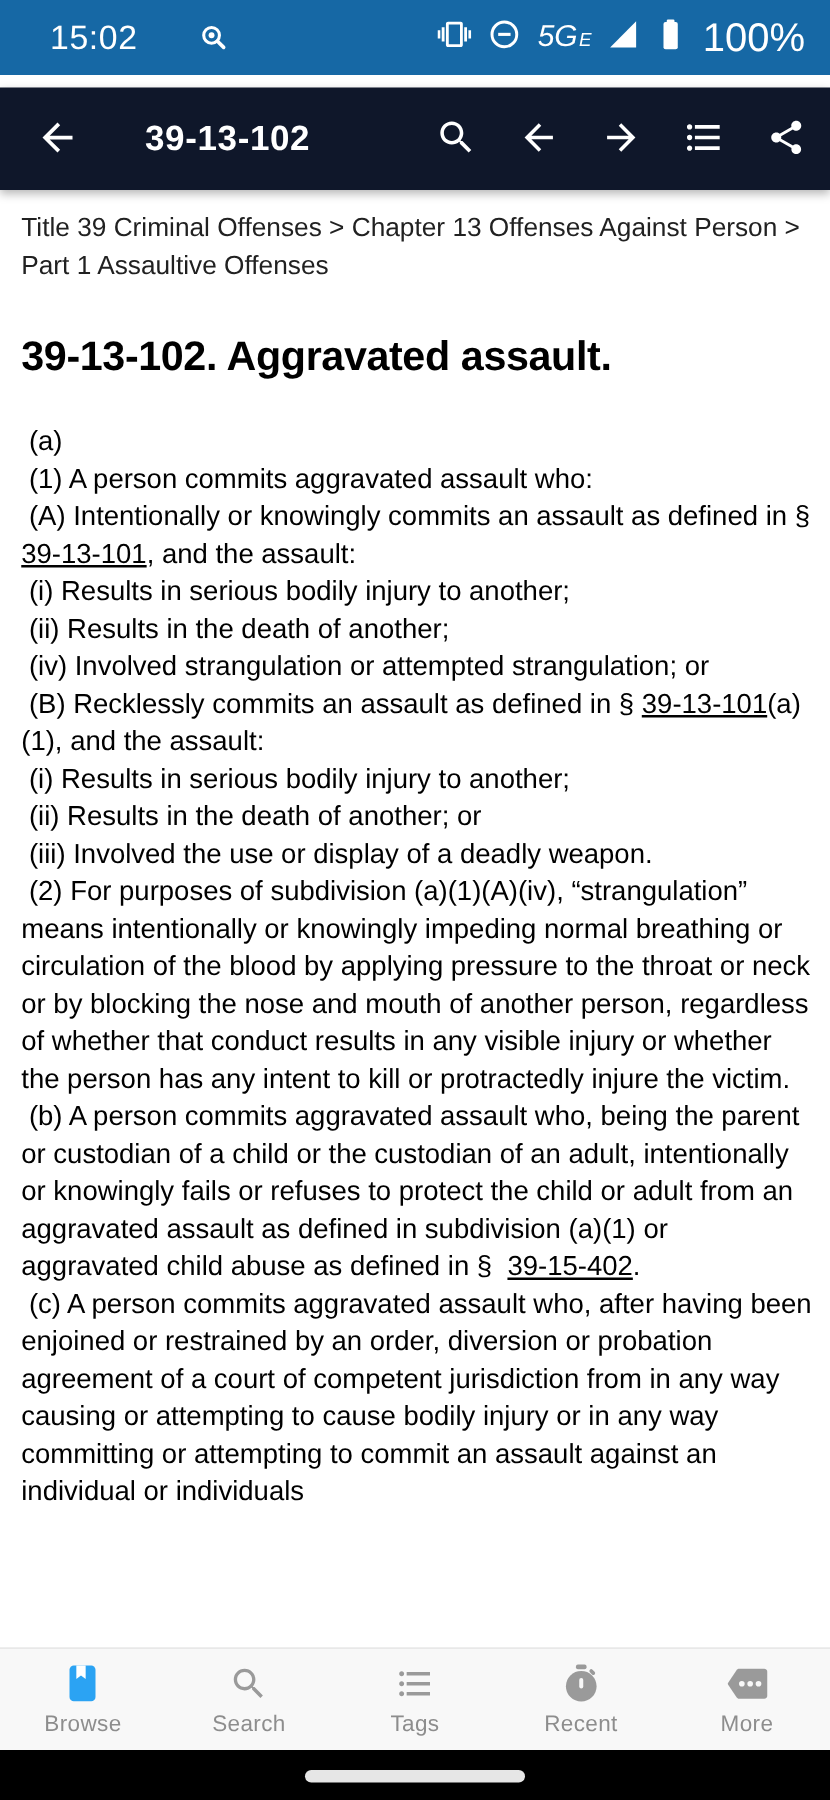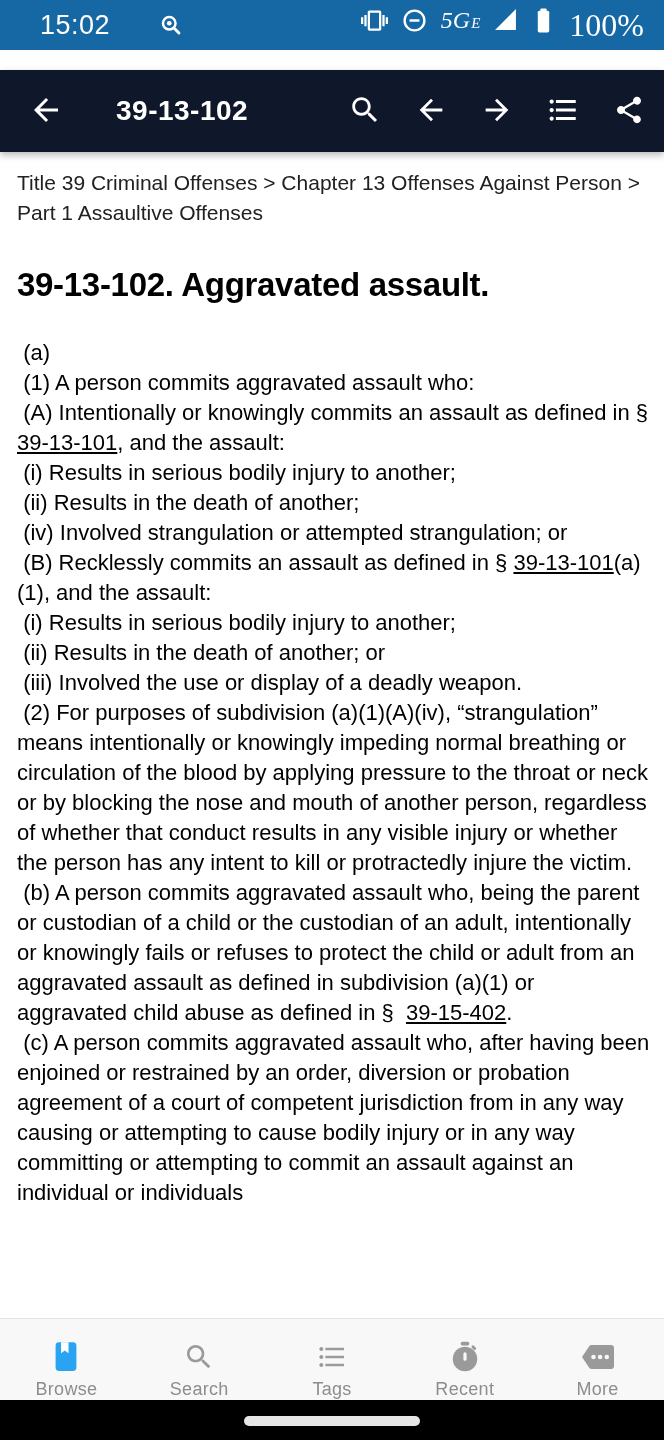--- a/index.html
+++ b/index.html
@@ -4,26 +4,26 @@
 <style>
   html,body{margin:0;padding:0;}
   body{
     width:664px;height:1440px;position:relative;overflow:hidden;
     background:#ffffff;font-family:"Liberation Sans",sans-serif;
   }
   button{background:none;border:0;padding:0;margin:0;display:flex;align-items:center;justify-content:center;cursor:pointer;}
 
   
   .status-bar{
-    position:absolute;top:0;left:0;right:0;height:50px;background:#1668a5;
+    position:absolute;top:0;left:0;right:0;height:60px;background:#1668a5;
     display:flex;align-items:center;color:#fff;padding:0 20px 0 40px;box-sizing:border-box;z-index:5;gap:20px;
   }
   .status-time{font-size:27px;font-weight:500;letter-spacing:.5px;}
   .status-notif{margin-left:28px;display:flex;align-items:center;}
-  .status-right{margin-left:auto;display:flex;gap:13px;font-family:Liberation Serif, serif;}
+  .status-right{margin-left:auto;display:flex;align-items:center;gap:13px;}
   .net-label{font-size:24px;font-weight:500;font-style:italic;display:flex;align-items:baseline;}
   .net-sub{font-size:15px;margin-left:1px;}
   .battery-pct{font-size:32px;font-weight:500;}
 
   
   .app-bar{
     position:absolute;top:70px;left:0;right:0;height:82px;background:#0f172a;
     display:flex;align-items:center;color:#fff;z-index:4;
     box-shadow:0 3px 7px rgba(0,0,0,.28);
   }
@@ -41,21 +41,21 @@
   .section-heading{font-size:33px;line-height:42px;margin:36px 0 0 0;color:#000;font-weight:700;letter-spacing:-.3px;}
   .statute-body{margin-top:32px;}
   .para{margin:0;font-size:22px;line-height:30px;color:#000;white-space:pre-wrap;}
   .statute-link{color:#000;text-decoration:underline;}
 
   
   .bottom-nav{
     position:absolute;top:1318px;left:0;right:0;height:82px;background:#f8f8f8;
     border-top:1px solid #e2e2e2;display:flex;z-index:6;box-sizing:border-box;
   }
-  .nav-item{flex:1;display:flex;flex-direction:column;align-items:center;justify-content:flex-end;gap:5px;}
+  .nav-item{flex:1;display:flex;flex-direction:column;align-items:center;justify-content:center;gap:5px;}
   .nav-icon{height:34px;display:flex;align-items:center;justify-content:center;}
   .nav-label{font-size:18px;color:#8d8d8d;letter-spacing:.3px;}
 
   
   .gesture-bar{position:absolute;top:1400px;left:0;right:0;height:40px;background:#000;z-index:7;}
   .gesture-pill{position:absolute;left:50%;top:16px;transform:translateX(-50%);width:176px;height:10px;border-radius:6px;background:#e6e6e6;}
 </style>
 </head>
 <body>
 

